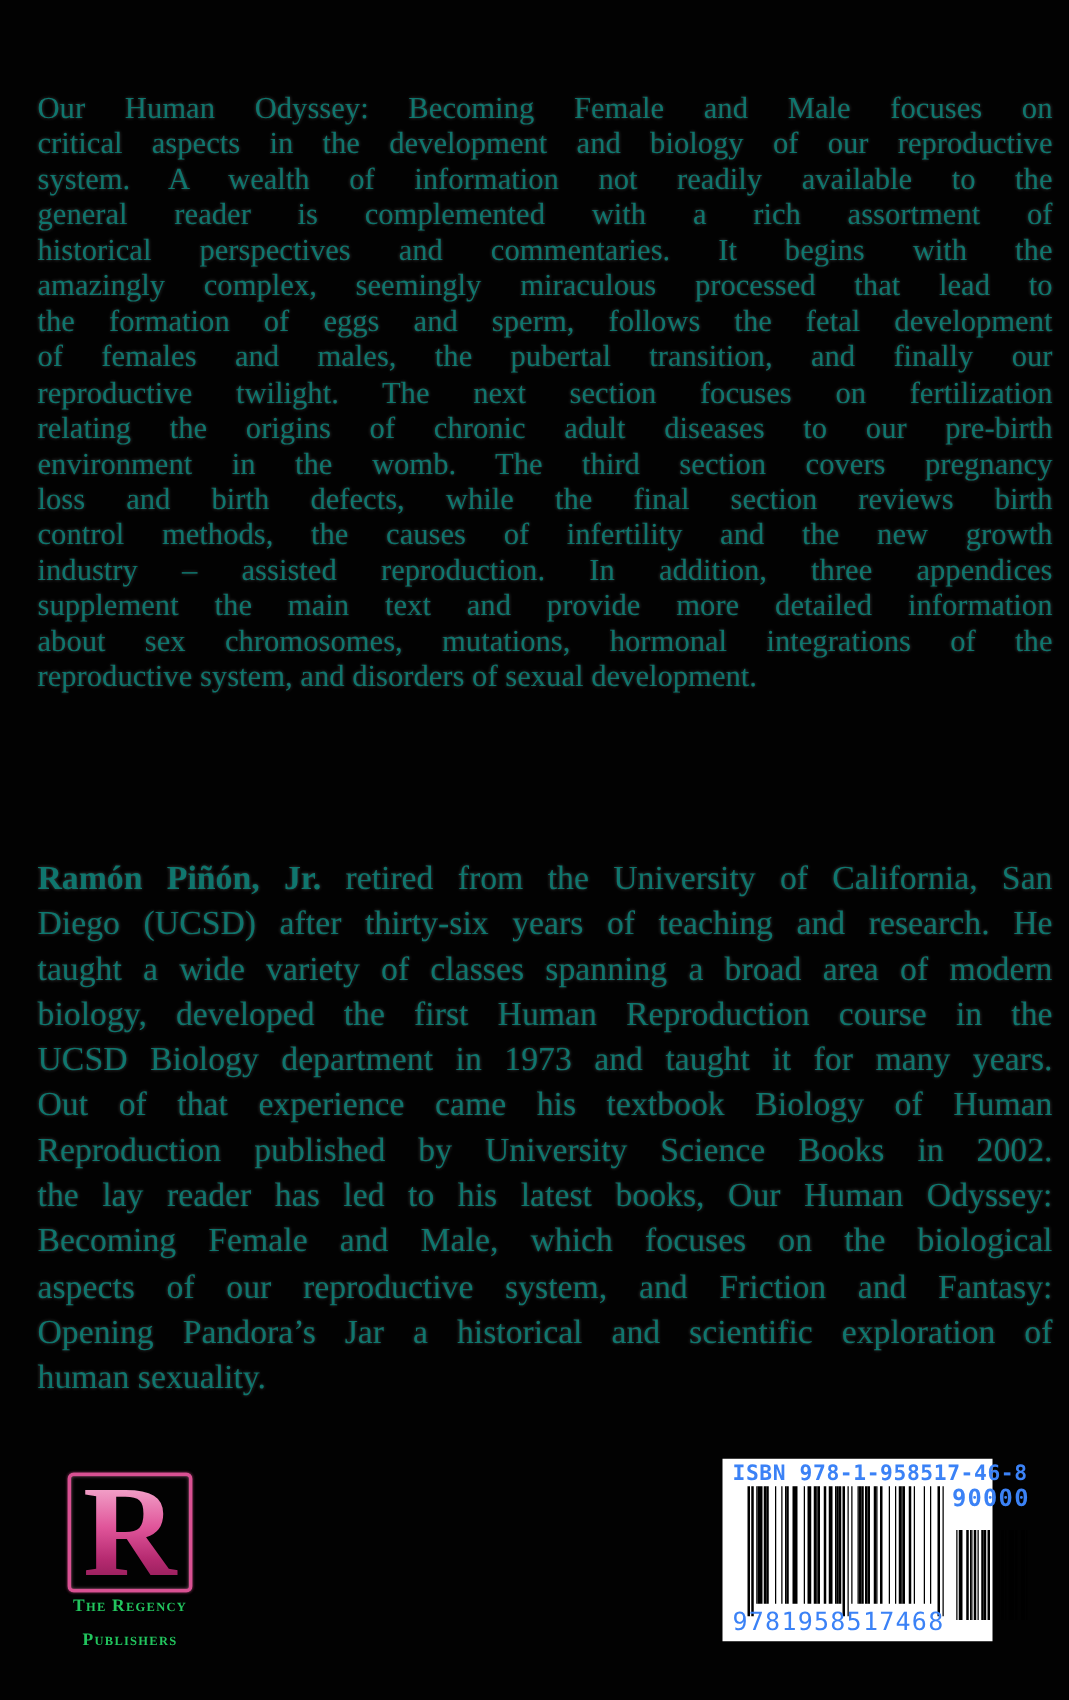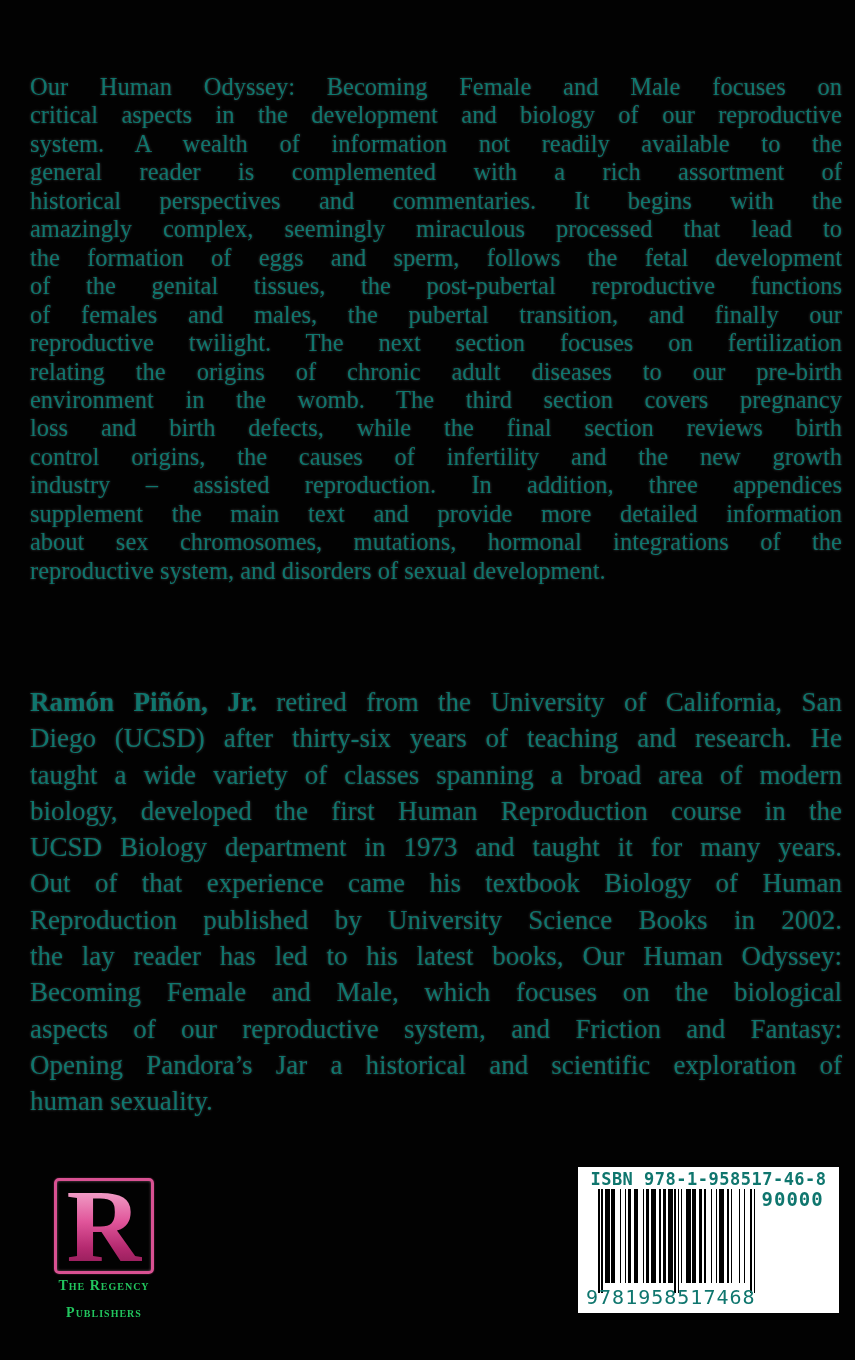--- a/index.html
+++ b/index.html
@@ -43,22 +43,22 @@
     color:#22c55e;
     font-variant:small-caps;
     font-weight:bold;
     font-size:14px;line-height:14.5px;
     letter-spacing:1px;
     white-space:nowrap;
   }
   
   .bcbox{
     position:absolute;left:578px;top:1167px;
-    width:261px;height:146px;
-    background:#ffffff;color:#0f766e;
+    width:216px;height:146px;
+    background:#ffffff;color:#3b82f6;
     box-sizing:border-box;padding:2px 8px 4px 8px;
     font-family:"DejaVu Sans Mono", monospace;
   }
   .isbn-label{
     font-size:17px;font-weight:bold;
     text-align:center;letter-spacing:.5px;
     line-height:20px;white-space:nowrap;
   }
   .bc-row{display:flex;}
   .bc-main{width:172px;}
@@ -67,43 +67,42 @@
   .bars-main .mod{height:94px;}
   .bars-main .mod.guard{height:104px;}
   .mod{flex:1 1 0;}
   .mod.b{background:#000;}
   .mod.w{background:transparent;}
   .bc-digits{
     display:flex;justify-content:space-between;
     font-size:20px;line-height:20px;margin-top:-2px;
     letter-spacing:1px;
   }
-  .bc-sup{flex:1;margin-left:6px;display:flex;flex-direction:row;gap:13px;}
+  .bc-sup{flex:1;margin-left:6px;display:flex;flex-direction:column;gap:13px;}
   .sup-label{font-size:19px;line-height:20px;font-weight:bold;text-align:center;letter-spacing:1px;}
   .bars-sup{height:72px;margin:2px 2px 0 2px;}
   .bars-sup .mod{height:72px;}
 </style>
 </head>
 <body>
 
 <div class="textblock synopsis">
     <div class="tline">Our Human Odyssey: Becoming Female and Male focuses on</div>
     <div class="tline">critical aspects in the development and biology of our reproductive</div>
     <div class="tline">system. A wealth of information not readily available to the</div>
     <div class="tline">general reader is complemented with a rich assortment of</div>
     <div class="tline">historical perspectives and commentaries. It begins with the</div>
     <div class="tline">amazingly complex, seemingly miraculous processed that lead to</div>
     <div class="tline">the formation of eggs and sperm, follows the fetal development</div>
-    <div class="tline">of the genital tissues, the post-pubertal reproductive functions</div>
     <div class="tline">of females and males, the pubertal transition, and finally our</div>
     <div class="tline">reproductive twilight. The next section focuses on fertilization</div>
     <div class="tline">relating the origins of chronic adult diseases to our pre-birth</div>
     <div class="tline">environment in the womb. The third section covers pregnancy</div>
     <div class="tline">loss and birth defects, while the final section reviews birth</div>
-    <div class="tline">control origins, the causes of infertility and the new growth</div>
+    <div class="tline">control methods, the causes of infertility and the new growth</div>
     <div class="tline">industry – assisted reproduction. In addition, three appendices</div>
     <div class="tline">supplement the main text and provide more detailed information</div>
     <div class="tline">about sex chromosomes, mutations, hormonal integrations of the</div>
     <div class="tline last">reproductive system, and disorders of sexual development.</div>
   </div>
 
 <div class="textblock bio">
   <div class="tline">
     <span class="bio-name">Ramón Piñón, Jr.</span>
     <span>retired from the University of California, San</span>

